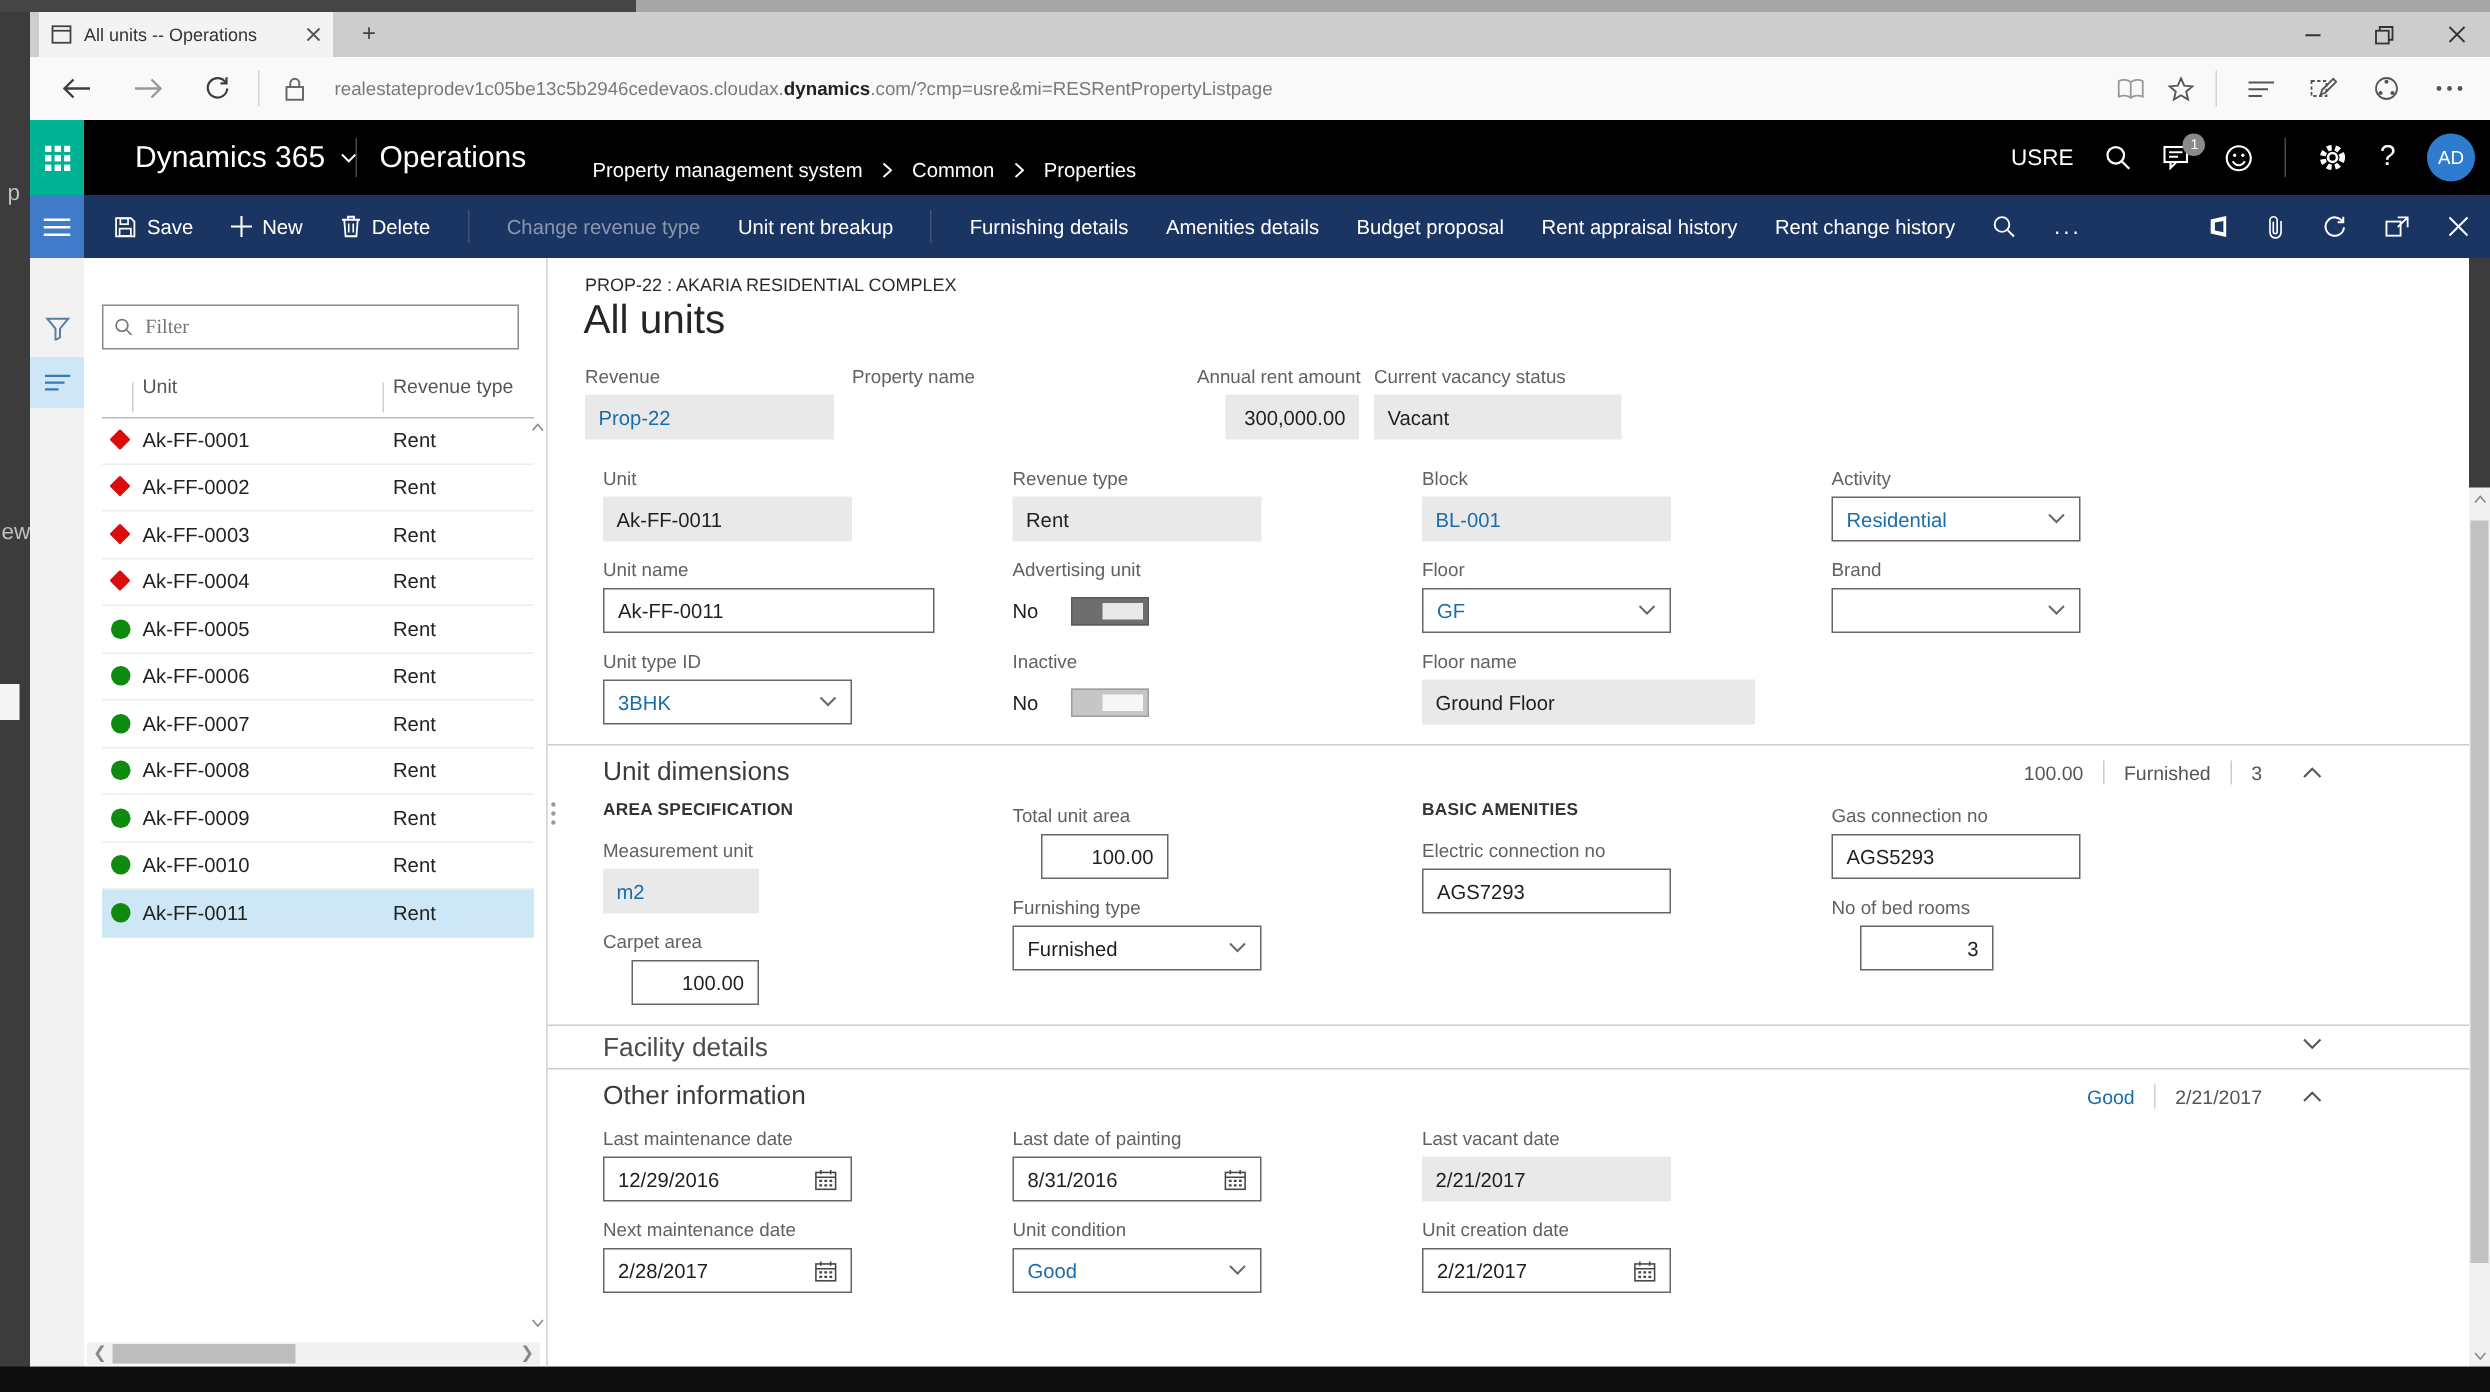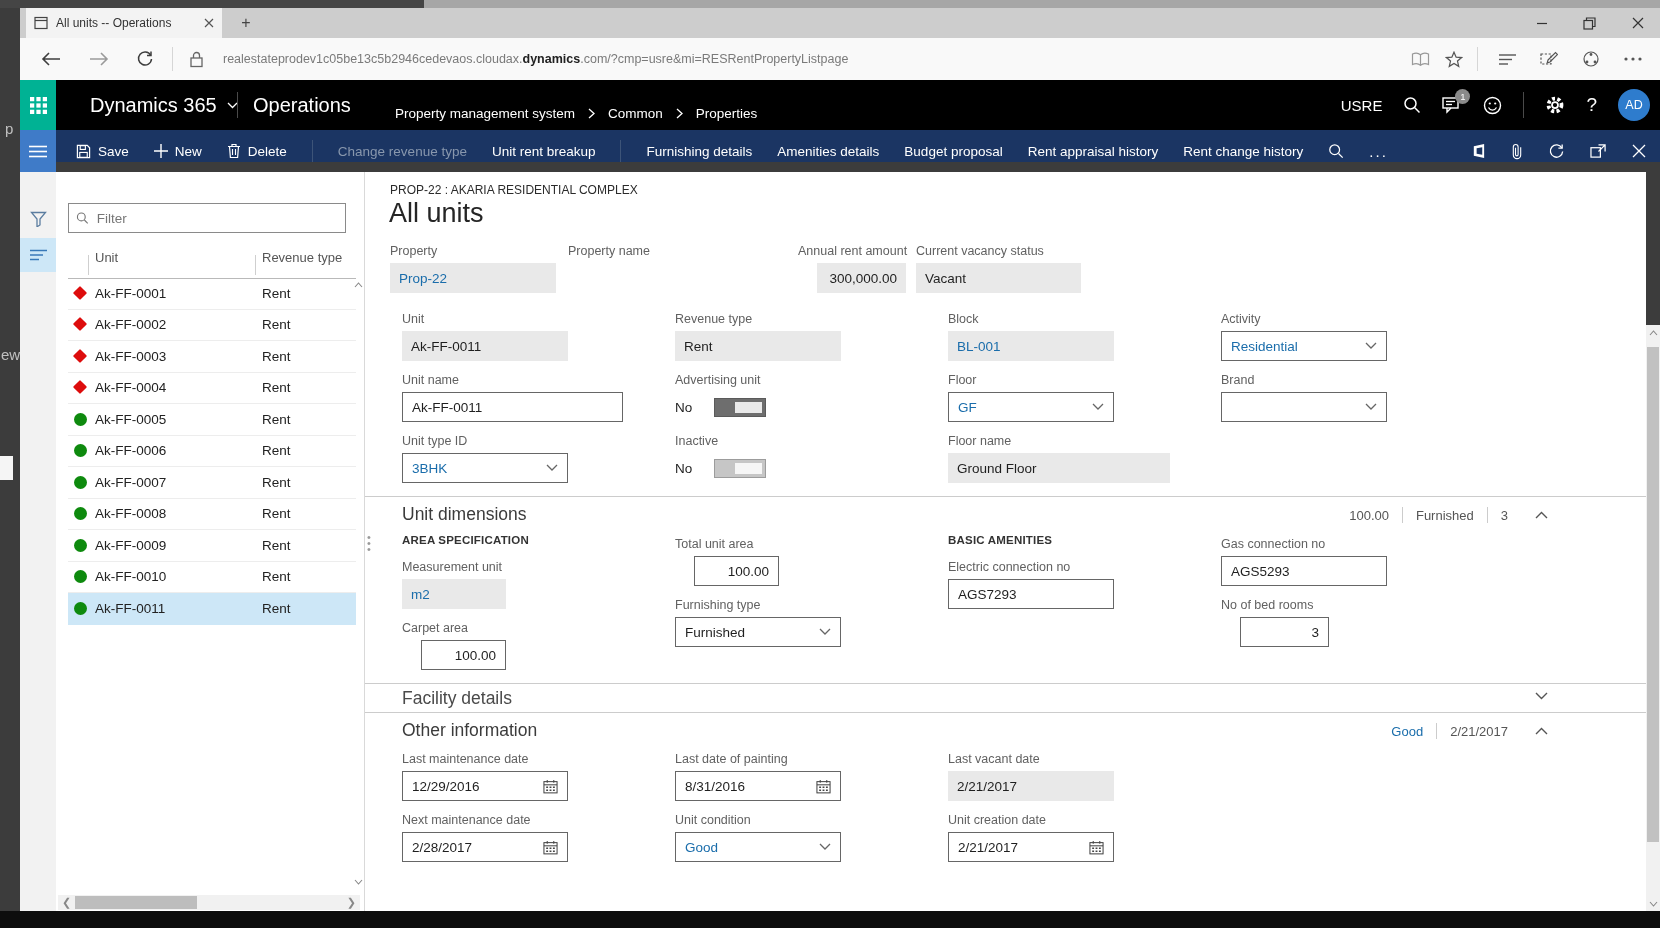--- a/index.html
+++ b/index.html
@@ -35,38 +35,38 @@
   #hdr-div{position:absolute;left:217px;top:12px;width:1px;height:26px;background:#4a4a4a;}
   #app{position:absolute;left:233px;top:0;height:50px;display:flex;align-items:center;font-size:20px;}
   #crumbs{position:absolute;left:375px;top:0;height:66px;display:flex;align-items:center;gap:13px;font-size:13.5px;}
   #hdr-right{position:absolute;right:10px;top:0;height:50px;display:flex;align-items:center;gap:21px;}
   #company{font-size:15px;}
   .badge{position:absolute;top:-7px;right:-8px;width:15px;height:15px;border-radius:50%;background:#8a8a8a;color:#fff;font-size:9.5px;text-align:center;line-height:15px;}
   #avatar{width:32px;height:32px;border-radius:50%;background:#2e7ccd;color:#fff;font-size:12.5px;display:flex;align-items:center;justify-content:center;}
   #help-q{font-size:19px;}
 
   
-  #actionbar{left:20px;top:130px;width:1640px;height:32px;background:#1b3563;color:#fff;}
+  #actionbar{left:20px;top:130px;width:1640px;height:42px;background:#1b3563;color:#fff;}
   #hamb{position:absolute;left:0;top:0;width:36px;height:42px;background:#3f7bc8;display:flex;align-items:center;justify-content:center;}
   #ab-left{position:absolute;left:56px;top:0;height:42px;display:flex;align-items:center;gap:25px;font-size:13.5px;}
   .ab-item{display:flex;align-items:center;gap:7px;white-space:nowrap;}
   .ab-item.disabled{color:#8897ad;}
   .ab-sep{width:1px;height:22px;background:#3d5478;}
   #ab-right{position:absolute;right:14px;top:0;height:42px;display:flex;align-items:center;gap:25px;}
   .dots{font-size:15px;letter-spacing:2px;}
 
   
   #rail{left:20px;top:172px;width:36px;height:739px;background:#f2f2f2;}
   #rail .funnel{position:absolute;left:0;top:30px;width:36px;height:34px;display:flex;align-items:center;justify-content:center;}
   #rail .listsel{position:absolute;left:0;top:66px;width:36px;height:34px;background:#cde7f7;display:flex;align-items:center;justify-content:center;}
 
   
   #listpanel{left:56px;top:172px;width:309px;height:739px;background:#fff;border-right:1px solid #d9d9d9;box-sizing:border-box;}
   #filterbox{position:absolute;left:12px;top:31px;width:278px;height:30px;border:1px solid #8a8a8a;background:#fff;box-sizing:border-box;display:flex;align-items:center;padding:0 7px;gap:6px;}
-  #filterbox input{border:none;outline:none;font-size:13.5px;color:#333;width:100%;font-family:Liberation Sans, sans-serif;background:transparent;}
+  #filterbox input{border:none;outline:none;font-size:13.5px;color:#333;width:100%;font-family:Liberation Serif, serif;background:transparent;}
   #filterbox input::placeholder{color:#767676;}
   .lhead{position:absolute;top:78px;font-size:13px;color:#555;}
   .lhsep{position:absolute;top:83px;width:1px;height:20px;background:#cfcfcf;}
   #lheadline{position:absolute;left:12px;right:8px;top:106px;height:1px;background:#b9b9b9;}
   .lrow{position:absolute;left:12px;right:8px;height:31px;border-bottom:1px solid #ededed;font-size:13.5px;color:#222;}
   .lrow.selected{background:#cde7f7;border-bottom-color:#cde7f7;}
   .lrow .u{position:absolute;left:27px;top:0;line-height:31px;}
   .lrow .r{position:absolute;left:194px;top:0;line-height:31px;}
   .diamond{position:absolute;left:7px;top:10px;width:10px;height:10px;background:#dd0c0c;transform:rotate(45deg);border-radius:1px;}
   .gcircle{position:absolute;left:6px;top:9px;width:13px;height:13px;background:#0e8a0e;border-radius:50%;}
@@ -465,21 +465,21 @@
     <span class="thumb"></span>
     <span class="ar" style="right:4px">❯</span>
   </div>
 </div>
 
 <div id="form" class="abs">
   <div id="caption">PROP-22 : AKARIA RESIDENTIAL COMPLEX</div>
   <div id="pagetitle">All units</div>
 
   <div class="field" style="left:25px;top:72px;width:166px">
-    <div class="flabel">Property</div>
+    <div class="flabel">Revenue</div>
     <div class="fbox ro">
         <span class="link">Prop-22</span>
       </div>
   </div>
   <div class="field" style="left:203px;top:72px;width:218px">
     <div class="flabel">Property name</div>
   </div>
   <div class="field" style="left:433px;top:72px;width:108px">
     <div class="flabel">Annual rent amount</div>
     <div class="fbox ro num">300,000.00</div>

